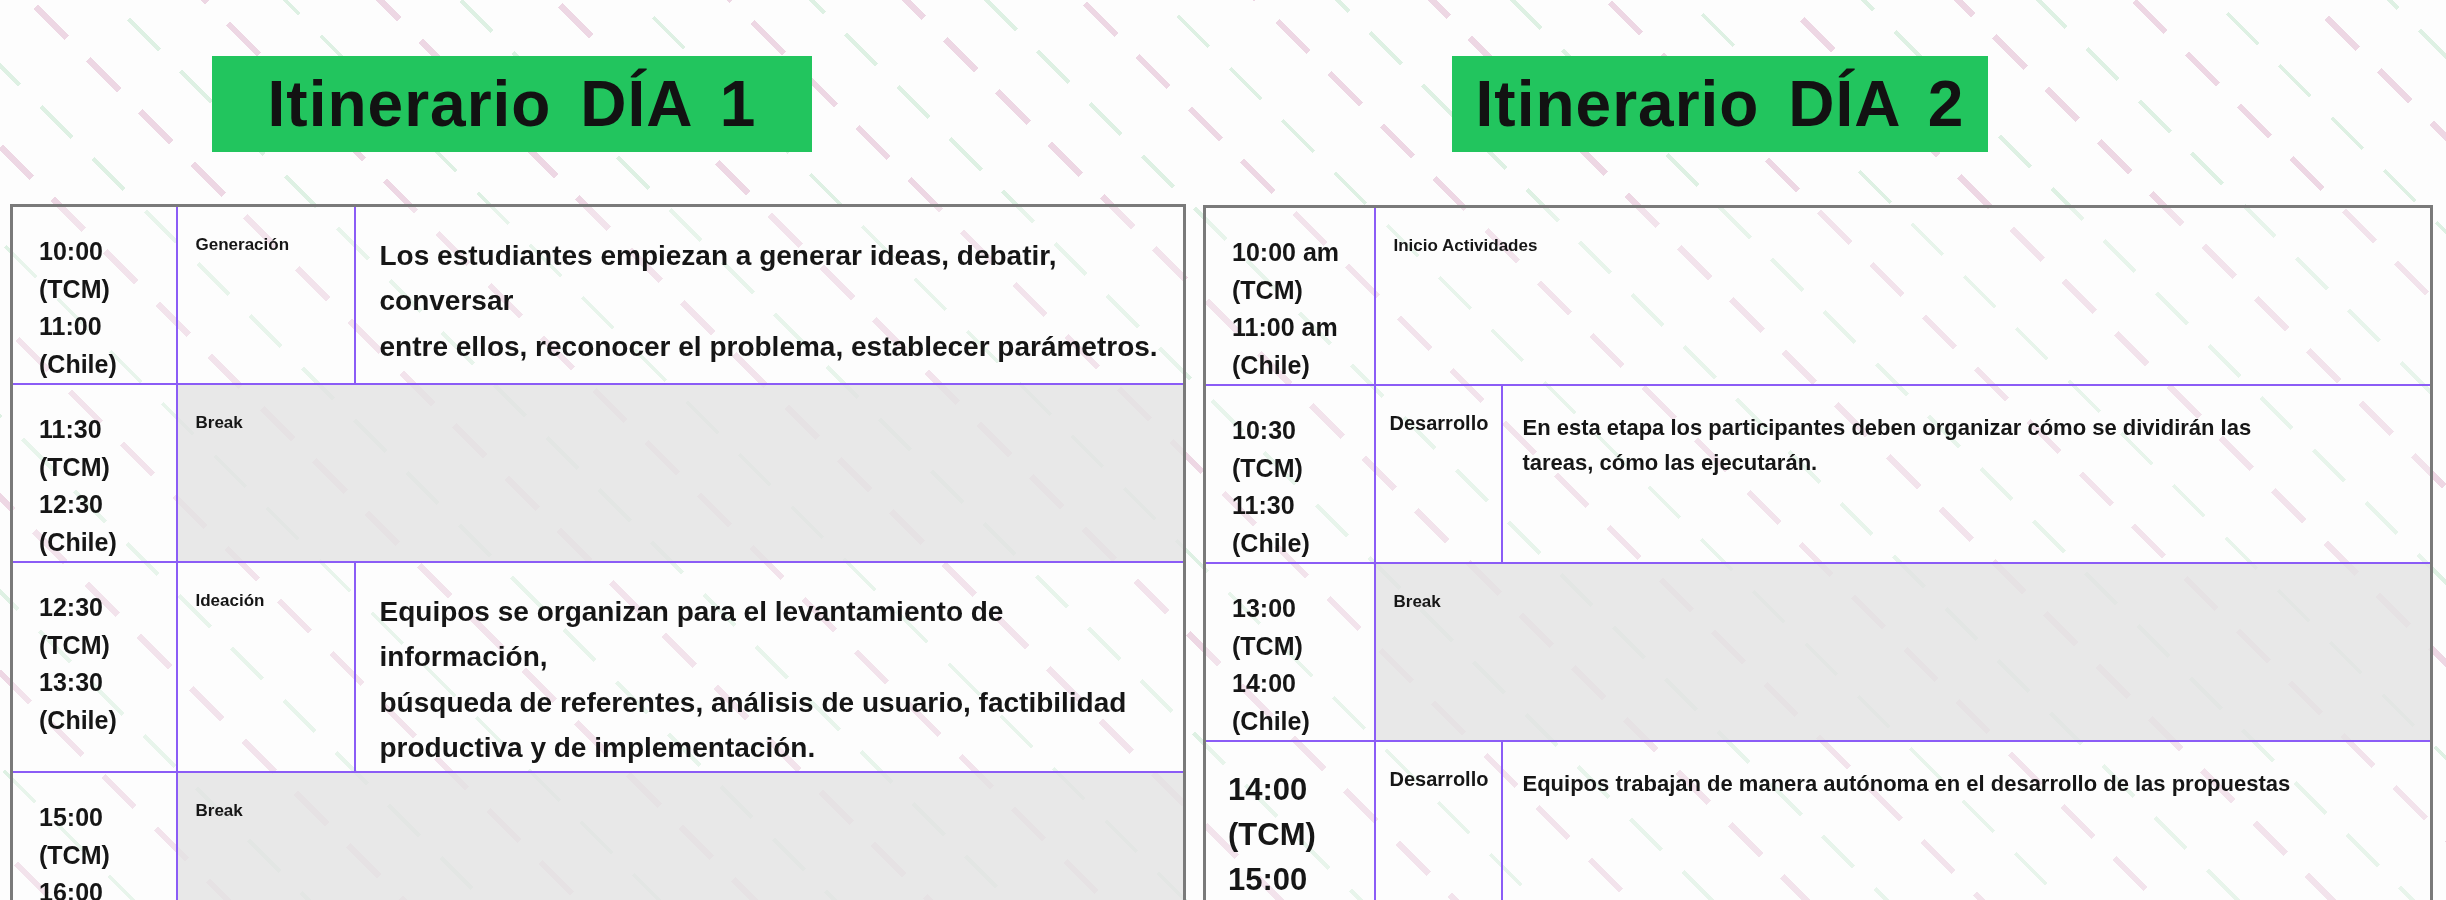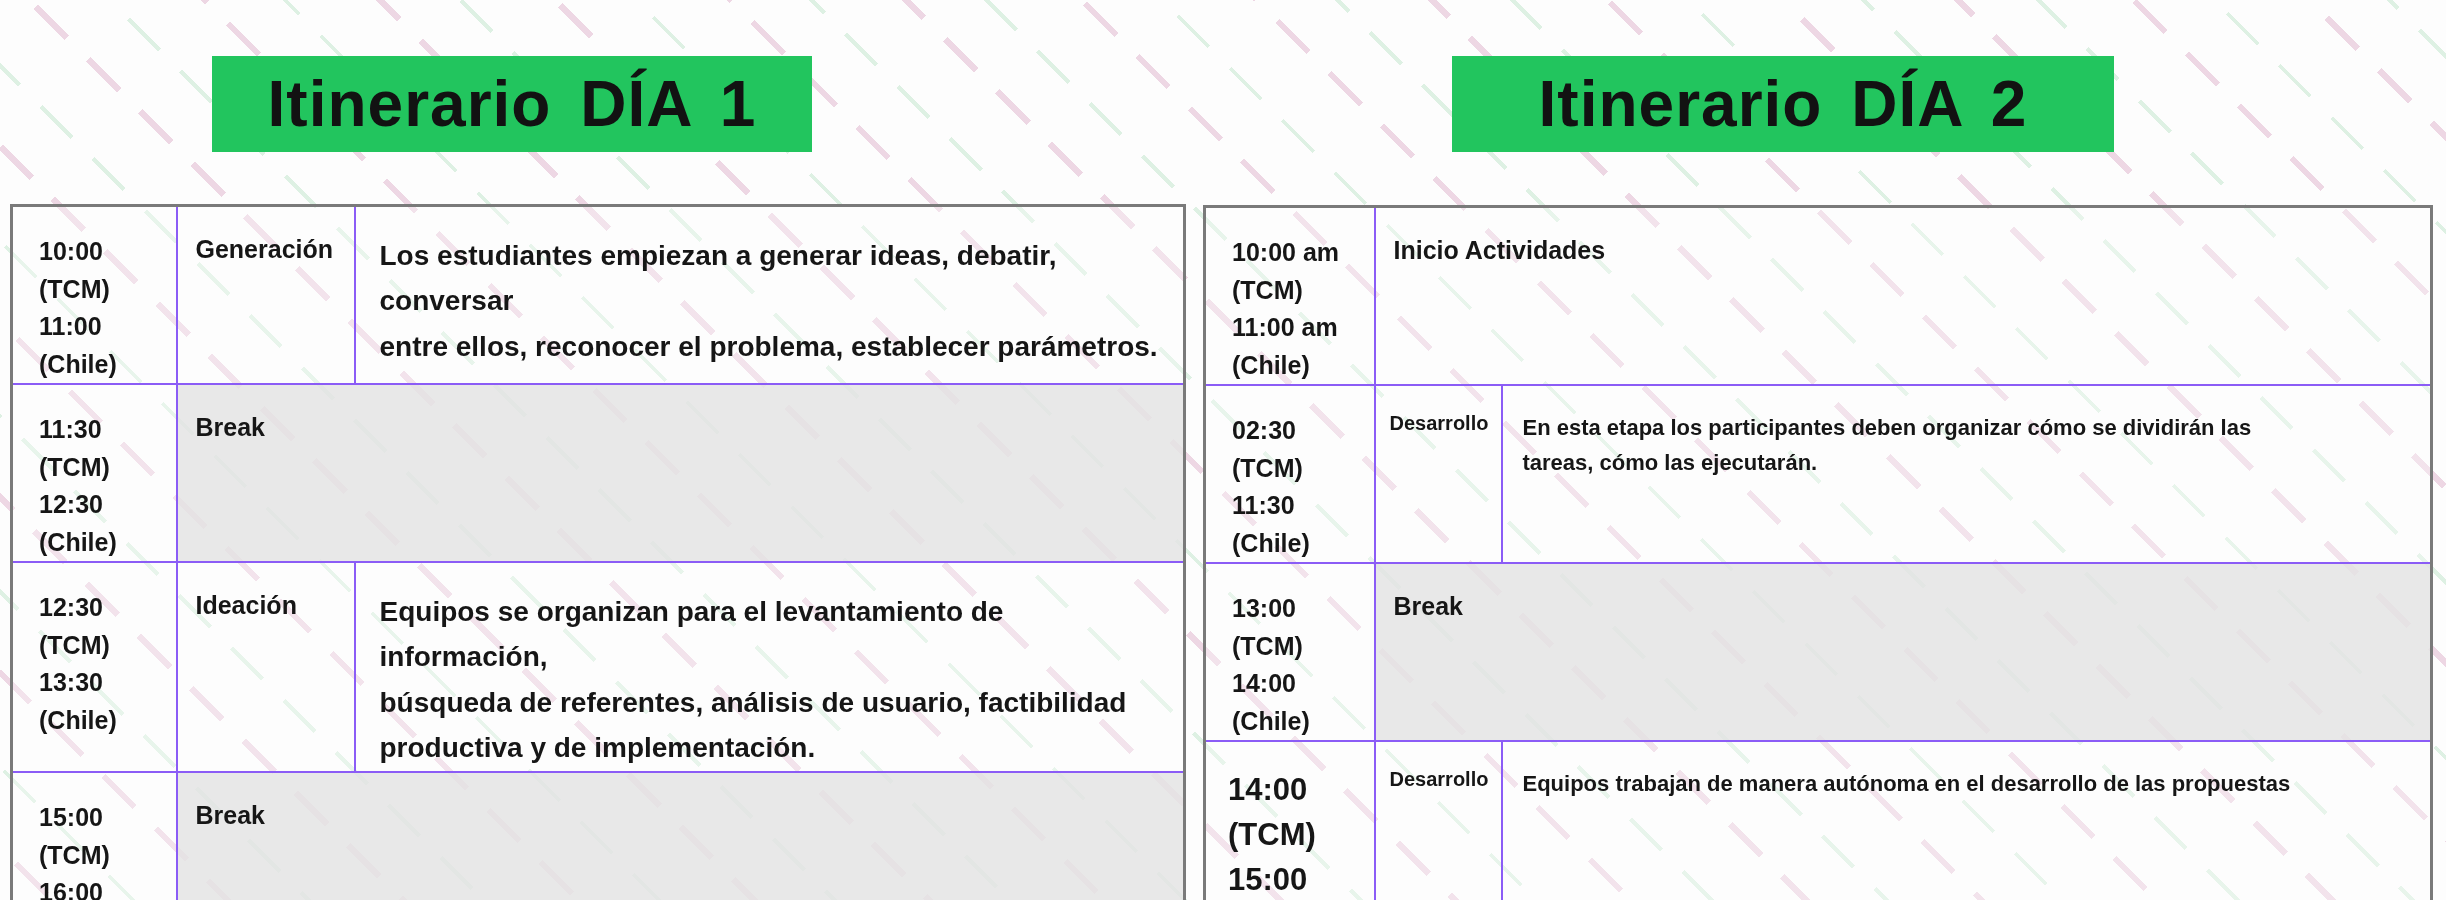--- a/index.html
+++ b/index.html
@@ -16,21 +16,21 @@
         rgba(0,0,0,0) 40px 92px,
         rgba(150,212,168,0.30) 92px 96px,
         rgba(0,0,0,0) 96px 124px);
   }
   .title{
     position:absolute;top:56px;height:96px;line-height:96px;
     text-align:center;font-size:64px;font-weight:700;letter-spacing:1px;word-spacing:10px;
     background:#22c55e;color:#121212;white-space:nowrap;
   }
   #title-day1{left:212px;width:600px;}
-  #title-day2{left:1452px;width:662px;}
+  #title-day2{left:1452px;width:536px;}
 
   table.itin{
     position:absolute;border-collapse:collapse;table-layout:fixed;
     border:3px solid #7a7a7a;
   }
   #table-day1{left:10px;top:204px;width:1173px;}
   #table-day2{left:1203px;top:205px;width:1227px;}
   table.itin td{
     border:2px solid #8b5cf6;vertical-align:top;overflow:hidden;font-weight:bold;
   }
@@ -38,21 +38,21 @@
   .shaded{background:rgba(228,228,228,0.85);}
 
   .time{
     white-space:pre-line;font-size:25px;line-height:1.5;
     padding:26px 8px 0 26px;
   }
   .time-big{
     white-space:pre-line;font-size:31px;line-height:1.45;
     padding:26px 6px 0 22px;
   }
-  .stage{font-weight:700;font-size:25px;padding:28px 8px 0 18px;}
+  .stage{font-weight:700;font-size:17px;padding:28px 8px 0 18px;}
   .stage-sm{font-weight:700;font-size:20px;padding:26px 6px 0 14px;}
   .desc{
     white-space:pre-line;font-size:28px;line-height:1.62;
     padding:26px 22px 0 24px;text-align:left;
   }
   .desc-sm{
     white-space:pre-line;font-size:22px;line-height:1.6;
     padding:24px 18px 0 20px;
     margin-left:25px;
   }
@@ -111,21 +111,21 @@
       <col style="width:127px">
       <col style="width:930px">
     </colgroup>
   <tbody>
       <tr class="r0">
     <td class="time lite">10:00 am (TCM)
 11:00 am (Chile)</td>
     <td class="stage lite" colspan="2">Inicio Actividades</td>
   </tr>
   <tr class="r1">
-    <td class="time lite">02:30  (TCM)
+    <td class="time lite">10:30  (TCM)
 11:30 (Chile)</td>
     <td class="stage-sm lite">Desarrollo</td>
     <td class="desc-sm lite">En esta etapa los participantes  deben organizar cómo se dividirán las
 tareas, cómo las ejecutarán.</td>
   </tr>
   <tr class="r2">
     <td class="time lite">13:00  (TCM)
 14:00 (Chile)</td>
     <td class="stage shaded" colspan="2">Break</td>
   </tr>

